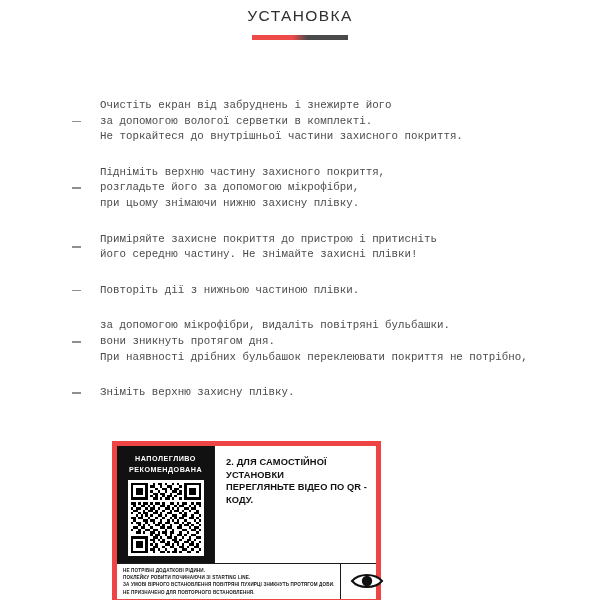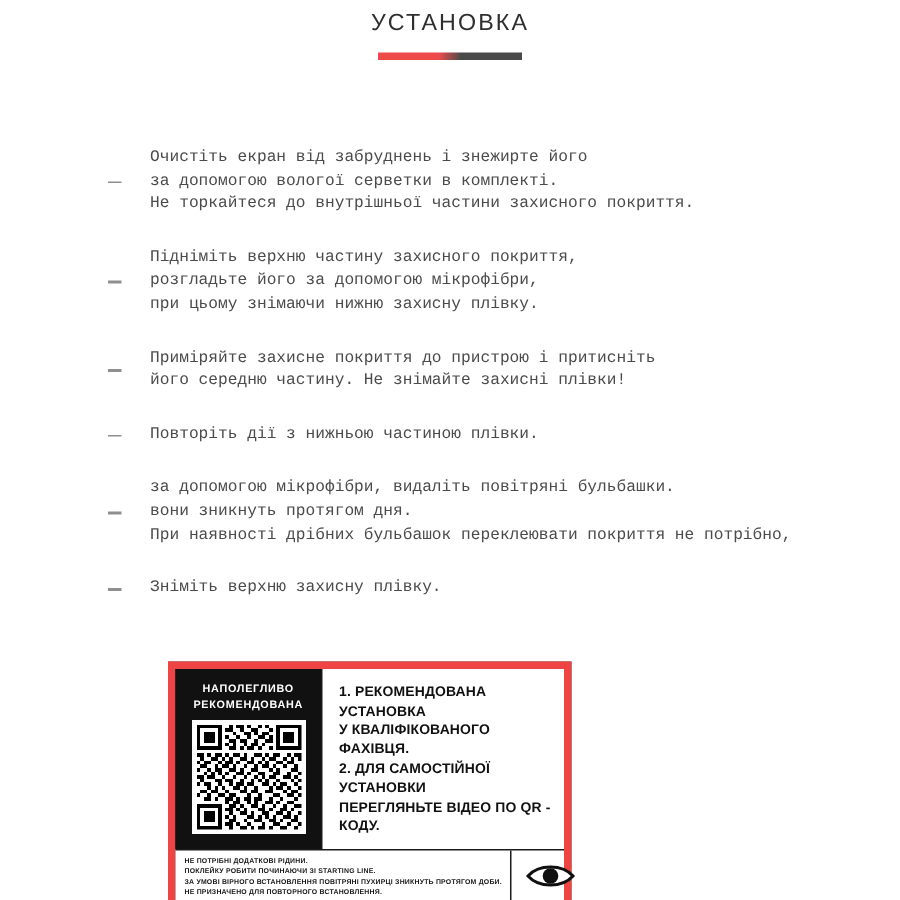--- a/index.html
+++ b/index.html
@@ -498,25 +498,20 @@
               <rect x="17" y="28" width="2" height="1"></rect>
               <rect x="20" y="28" width="1" height="1"></rect>
               <rect x="23" y="28" width="2" height="1"></rect>
               <rect x="27" y="28" width="1" height="1"></rect>
           </g>
         </svg>
       </div>
     </div>
 
     <div class="rec-right">
-      <div class="rec-item">
-        <div>1. РЕКОМЕНДОВАНА УСТАНОВКА</div>
-        <div>У КВАЛІФІКОВАНОГО</div>
-        <div>ФАХІВЦЯ.</div>
-      </div>
       <div class="rec-item second">
         <div>2. ДЛЯ САМОСТІЙНОЇ УСТАНОВКИ</div>
         <div>ПЕРЕГЛЯНЬТЕ ВІДЕО ПО QR - КОДУ.</div>
       </div>
     </div>
   </div>
 
   <div class="rec-footer">
     <div class="rec-fine">
       <div class="fine-line">НЕ ПОТРІБНІ ДОДАТКОВІ РІДИНИ.</div>

